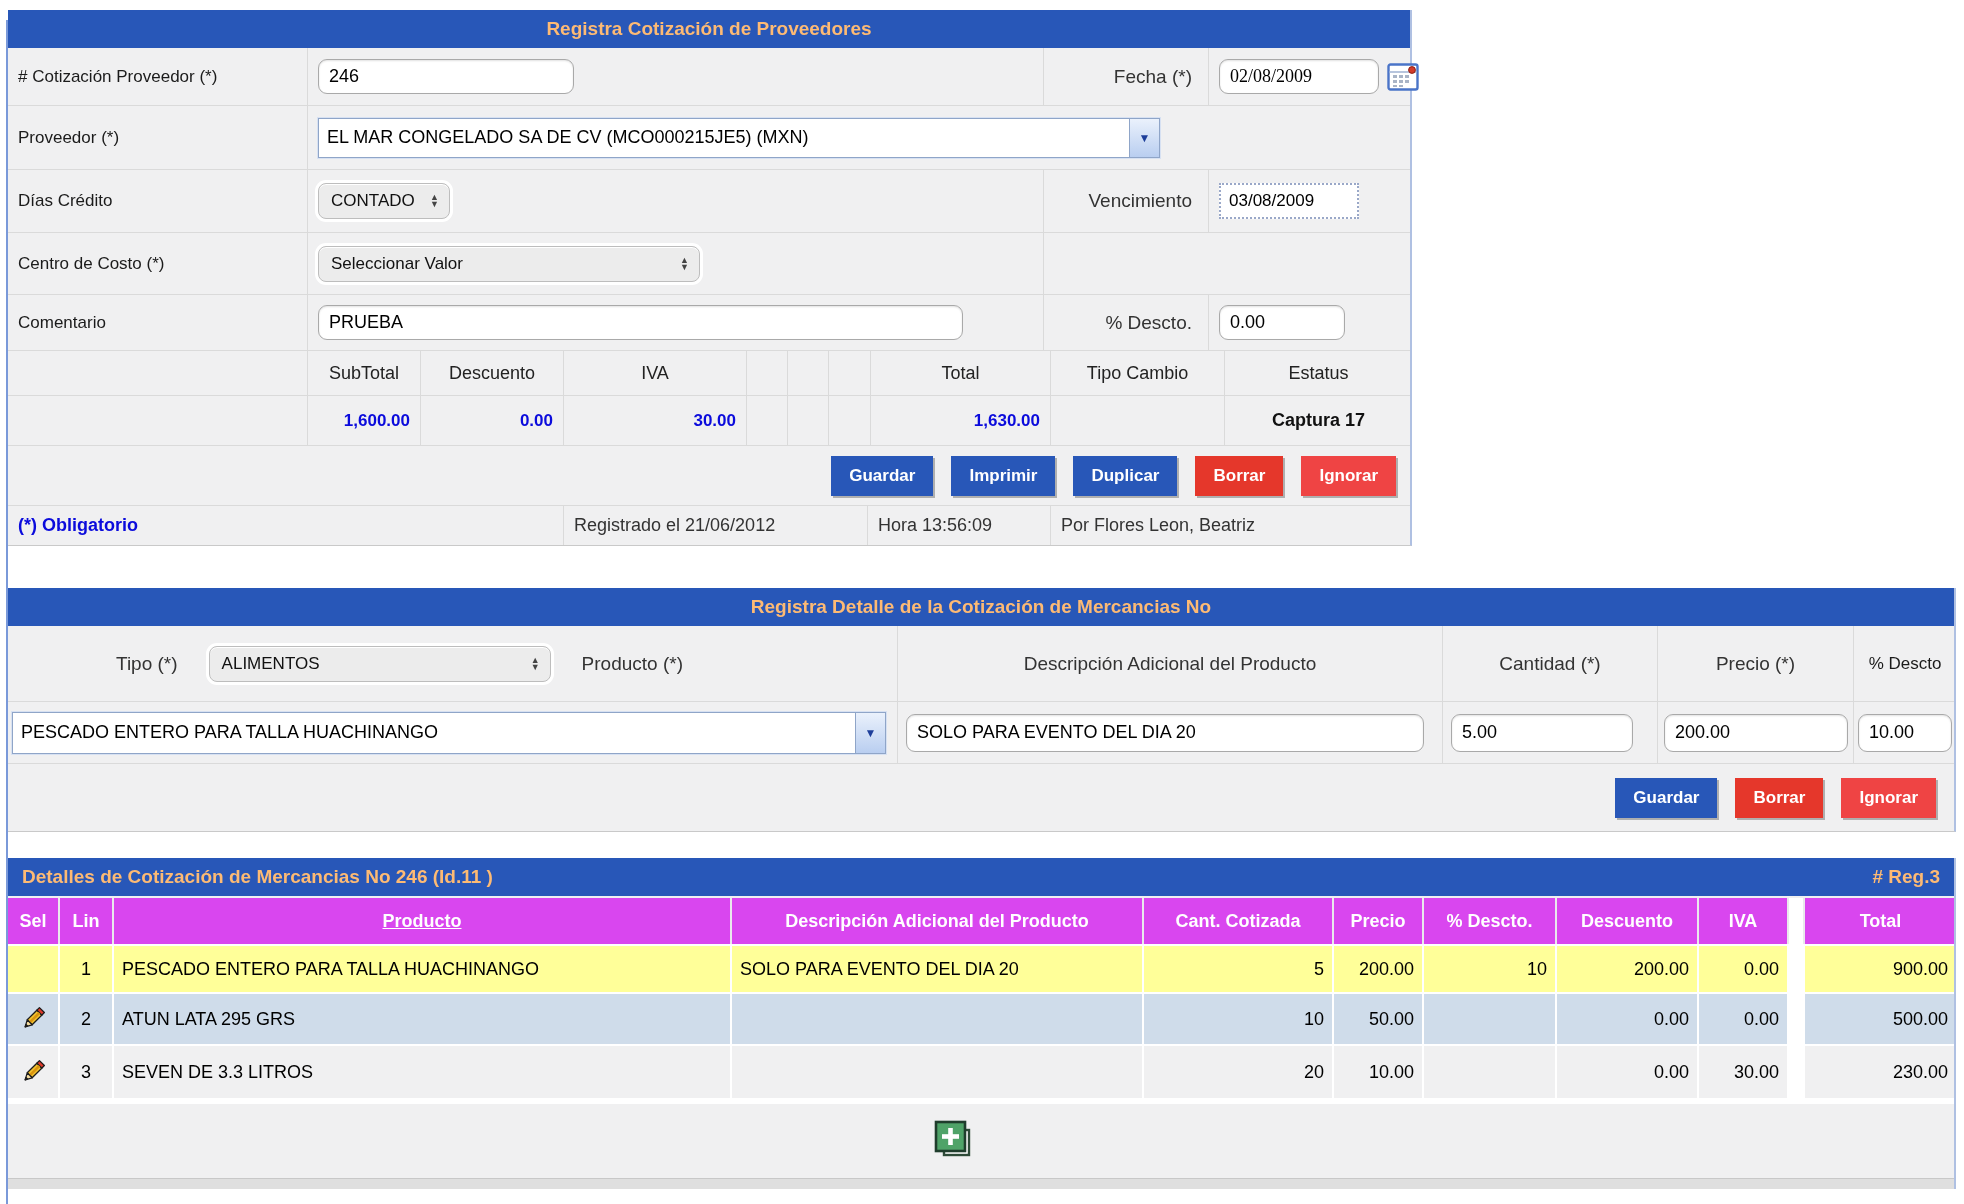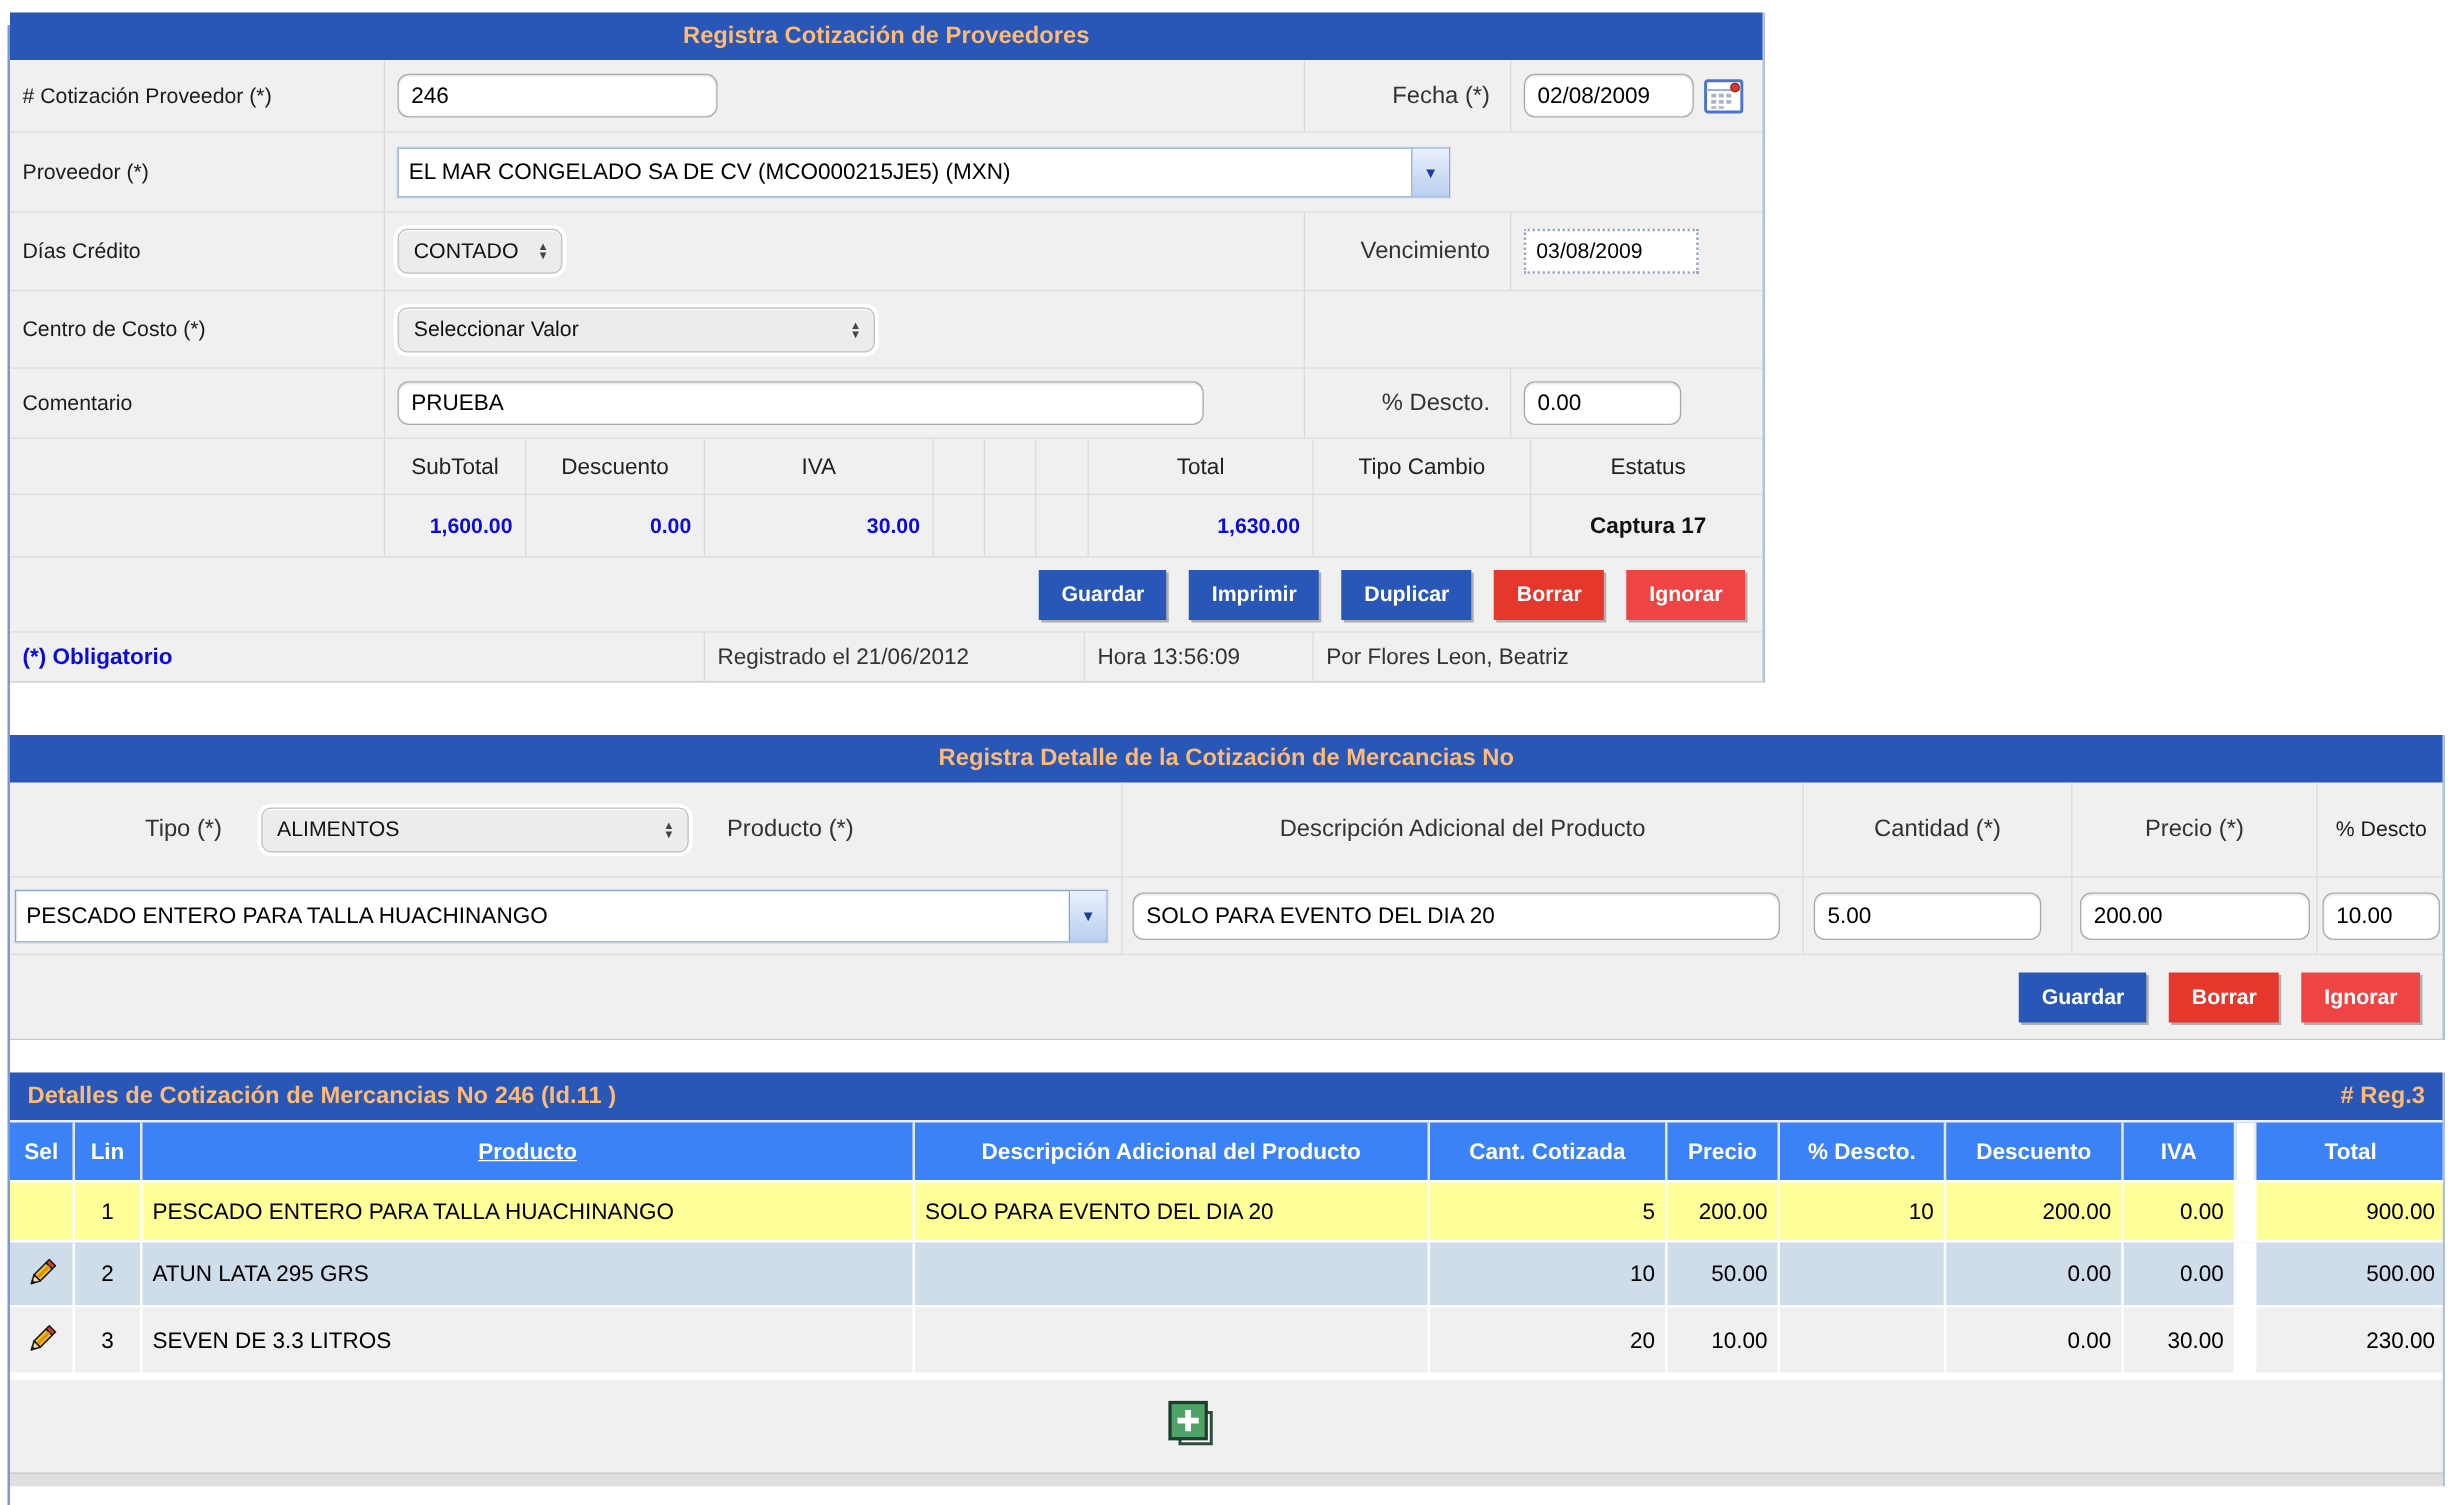--- a/index.html
+++ b/index.html
@@ -71,21 +71,21 @@
   .p2h { height:75px; } .p2v { height:62px; }
   .g-p2 > .cell { justify-content:center; }
   .g-p2 > .cell.left { justify-content:flex-start; }
   .p2-btnrow { height:68px; display:flex; align-items:center; justify-content:flex-end;
     padding-right:18px; border-top:1px solid #DADADA; }
 
   
   .p3 { width:1948px; margin-top:26px; }
   .p3-title { justify-content:space-between; padding:0 14px; }
   .g-det { display:grid; grid-template-columns:52px 54px 618px 412px 190px 90px 133px 142px 90px 16px 151px; }
-  .det-h { background:#3b82f6; height:48px; border-top:2px solid #F0F0F1; }
+  .det-h { background:#d946ef; height:48px; border-top:2px solid #F0F0F1; }
   .det-h .cell { display:flex; align-items:center; justify-content:center; color:#fff;
     font-size:18px; font-weight:bold; border-right:2px solid #E9E9EC; }
   .det-h .cell:last-child { border-right:none; }
   .det-row .cell { display:flex; align-items:center; font-size:18px; color:#000;
     border-right:2px solid #FFF; padding:0 8px; }
   .det-row .cell:last-child { border-right:none; }
   .det-row { border-top:2px solid #FFF; }
   .row-y { background:#FFFF99; height:48px; }
   .row-b { background:#CFDCEA; height:52px; }
   .row-g { background:#F0F0F1; height:54px; }
@@ -114,21 +114,21 @@
       <div class="cell">
           <span class="lbl"># Cotización Proveedor (*)</span>
         </div>
       <div class="cell">
         <input class="tin" style="width: 256px;" value="246">
       </div>
       <div class="cell right-lbl">
           <span class="lbl-lg">Fecha (*)</span>
         </div>
       <div class="cell">
-        <input class="tin" style="width: 136px;" value="02/08/2009">
+        <input class="tin" style="width: 160px; font-family: Liberation Serif, serif;" value="02/08/2009">
         <span class="cal-icon">
           <svg width="32" height="30" viewBox="0 0 32 30">
             <rect x="1.5" y="2.5" width="29" height="25" rx="2" fill="#fff" stroke="#4A74C8" stroke-width="2.4"></rect>
             <line x1="2" y1="10" x2="30" y2="10" stroke="#9FB2D2" stroke-width="1.5"></line>
             <g fill="#A9B4C6">
               <rect x="6" y="13" width="4" height="3"></rect>
                 <rect x="12" y="13" width="4" height="3"></rect>
                 <rect x="18" y="13" width="4" height="3"></rect>
               <rect x="6" y="18" width="4" height="3"></rect>
                 <rect x="12" y="18" width="4" height="3"></rect>

